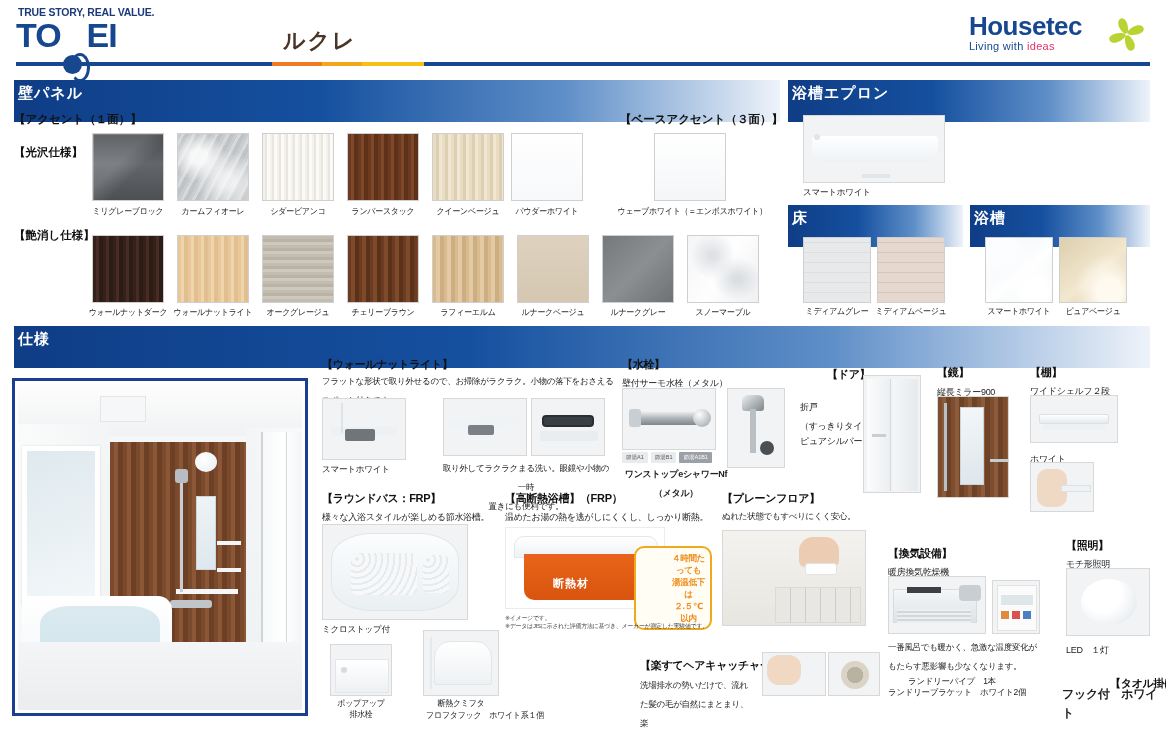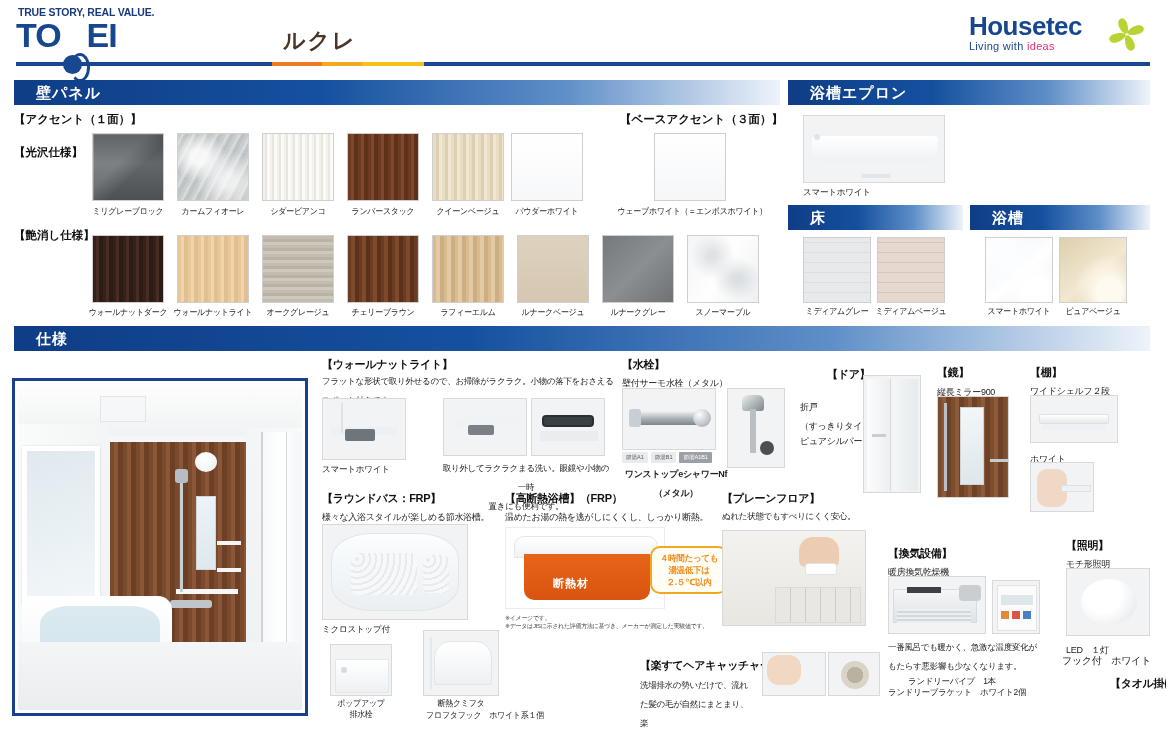--- a/index.html
+++ b/index.html
@@ -31,22 +31,22 @@
   .housetec .ht-sub { font-size:11px; color:#17478f; letter-spacing:0.3px; }
   .housetec .ht-sub .accent { color:#e0316b; }
   .ht-mark { position:absolute; right:16px; top:14px; width:46px; height:40px; }
 
   .hdr-rule { position:absolute; left:16px; top:62px; width:1134px; height:4px; background:#17478f; }
   .hdr-rule .seg-o { position:absolute; left:256px; top:0; width:50px; height:4px; background:#f07a22; }
   .hdr-rule .seg-o2{ position:absolute; left:306px; top:0; width:40px; height:4px; background:#f2a81d; }
   .hdr-rule .seg-y { position:absolute; left:346px; top:0; width:62px; height:4px; background:#f6c014; }
 
   
-  .secbar { position:absolute; height:25px; color:#fff; font-weight:bold; font-size:15px;
-            line-height:25px; padding-left:22px; letter-spacing:1px;
+  .secbar { position:absolute; height:42px; color:#fff; font-weight:bold; font-size:15px;
+            line-height:25px; padding-left:4px; letter-spacing:1px;
             background:linear-gradient(to right,#0f3d86 0%,#15509f 40%,#5f8fc8 72%,#eef3fa 100%); }
 
   
   .lbl { position:absolute; font-size:11.5px; font-weight:bold; color:#111; white-space:nowrap; }
   .cap { position:absolute; font-size:8.6px; color:#222; text-align:center; white-space:nowrap;
          letter-spacing:-0.3px; transform:scaleX(0.93); transform-origin:center top; }
   .capl { position:absolute; font-size:8.6px; color:#222; white-space:nowrap; letter-spacing:-0.3px; }
   .hd { position:absolute; font-size:11px; font-weight:bold; color:#111; white-space:nowrap; letter-spacing:-0.3px;}
   .body-txt { position:absolute; font-size:8.5px; color:#222; line-height:19px; letter-spacing:-0.3px; }
   .tiny { position:absolute; font-size:6px; color:#444; line-height:7.5px; letter-spacing:-0.3px;}
@@ -334,21 +334,21 @@
   </div>
   <div class="capl" style="left:322px; top:624px;">ミクロストップ付</div>
 
   <div class="hd" style="left:505px; top:491px;">【高断熱浴槽】（FRP）</div>
   <div class="body-txt" style="left:505px; top:508px; font-size:9px;">温めたお湯の熱を逃がしにくくし、しっかり断熱。</div>
   <div class="ph" style="left:505px; top:527px; width:160px; height:82px; background:#fff; border-color:#ececec;">
     <div style="position:absolute;left:8px;top:8px;width:144px;height:22px;border-radius:10px 10px 0 0;background:linear-gradient(to bottom,#ffffff,#eef2f5);border:1px solid #e3e7ea;"></div>
     <div style="position:absolute;left:18px;top:26px;width:126px;height:46px;border-radius:0 0 10px 10px;background:linear-gradient(to bottom,#e8641a,#d9550f);"></div>
   </div>
   <div class="insul-badge" style="left:553px; top:576px;">断熱材</div>
-  <div class="callout" style="left:650px; top:546px; width:78px;"><span style="white-space:pre-line;">４時間たっても
+  <div class="callout" style="left:634px; top:546px; width:78px;padding-left:36px;"><span style="white-space:pre-line;">４時間たっても
 湯温低下は
 ２.５℃以内</span></div>
   <div class="tiny" style="left:505px; top:615px; width:210px; white-space:pre-line;">※イメージです。
 ※データはJISに示された評価方法に基づき、メーカーが測定した実験値です。</div>
 
   <div class="hd" style="left:722px; top:491px;">【プレーンフロア】</div>
   <div class="body-txt" style="left:722px; top:507px; width:160px; white-space:pre-line;">ぬれた状態でもすべりにくく安心。
 乾きやすくお手入れもラクラクです。</div>
   <div class="ph" style="left:722px; top:530px; width:144px; height:96px;">
     <div style="position:absolute;left:0;top:0;width:100%;height:100%;background:linear-gradient(to bottom,#f4f2ee,#e8e6e1);"></div>
@@ -403,15 +403,15 @@
   <div class="body-txt" style="left:888px; top:683px;">ランドリーブラケット　ホワイト2個</div>
 
   <div class="hd" style="left:1066px; top:538px;">【照明】</div>
   <div class="body-txt" style="left:1066px; top:555px; font-size:9px;">モチ形照明</div>
   <div class="ph" style="left:1066px; top:568px; width:84px; height:68px;">
     <div style="position:absolute;left:14px;top:10px;width:56px;height:46px;border-radius:50%;background:radial-gradient(circle at 38% 32%,#ffffff 0 40%,#eef1f3 70%,#dfe3e6 100%);"></div>
   </div>
   <div class="body-txt" style="left:1066px; top:641px; font-size:9px;">LED　１灯</div>
 
   <div class="hd" style="left:1110px; top:676px;">【タオル掛け】</div>
-  <div class="body-txt" style="left:1062px; top:651px; font-size:10px;">フック付　ホワイト</div>
+  <div class="body-txt" style="left:1062px; top:685px; font-size:12px;font-weight:bold;">フック付　ホワイト</div>
 
 </div>
 
 </body></html>

